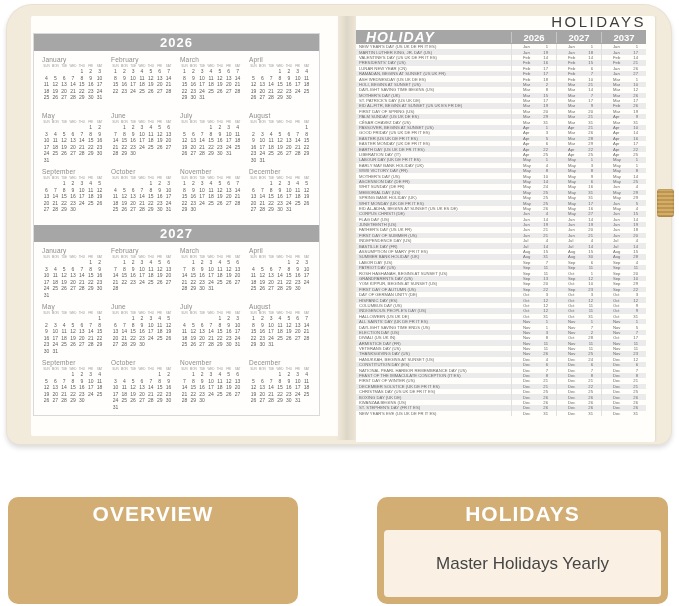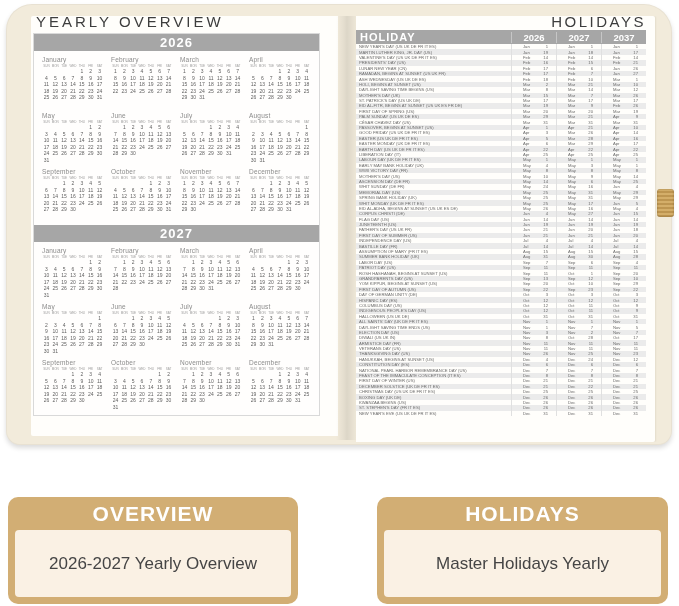--- a/index.html
+++ b/index.html
@@ -28,21 +28,21 @@
   .months-grid{display:grid;grid-template-columns:repeat(4,1fr);grid-auto-rows:56px;
                column-gap:7px;padding:4px 8px 2px;}
   .m-name{font-size:6.5px;color:#8b8b8b;height:9px;line-height:9px;letter-spacing:.2px;}
   .wk{display:grid;grid-template-columns:repeat(7,1fr);font-size:3px;color:#9b9b9b;height:4px;
       line-height:4px;text-align:center;white-space:nowrap;}
   .days{display:grid;grid-template-columns:repeat(7,1fr);grid-auto-rows:6.6px;font-size:5px;
         color:#5f5f5f;text-align:center;line-height:6.6px;}
   
   .hol{position:absolute;left:356px;top:30px;width:290px;}
   .hol-head{display:flex;height:14px;background:#a6a6a6;color:#fff;align-items:center;}
-  .hh-name{flex:1;font-size:11px;font-weight:bold;letter-spacing:1px;padding-left:4px;}
+  .hh-name{flex:1;font-size:14px;font-weight:bold;letter-spacing:1px;padding-left:10px;font-style:italic;}
   .hh-year{width:45px;text-align:center;font-size:9.5px;font-weight:bold;border-left:1px solid #c6c6c6;
            box-sizing:border-box;}
   .hol-row{display:flex;height:5.4px;align-items:center;}
   .hol-row.alt{background:#ebebeb;}
   .hr-name{flex:1;font-size:4.2px;color:#6b6b6b;white-space:nowrap;overflow:hidden;padding-left:3px;}
   .hr-date{width:45px;height:100%;display:flex;align-items:center;justify-content:space-between;
            padding:0 8px 0 11px;box-sizing:border-box;font-size:4.2px;color:#6b6b6b;
            border-left:1px solid #e0e0e0;}
   
   .card{position:absolute;top:497px;height:107px;border-radius:10px;background:#d2ae74;}
@@ -58,21 +58,20 @@
 <body>
 
 <div class="canvas">
 
   <div class="book">
     <div class="page page-left"></div>
     <div class="page page-right"></div>
     <div class="spine"></div>
   </div>
 
-  <div class="title-left">YEARLY OVERVIEW</div>
   <div class="title-right">HOLIDAYS</div>
 
   <div class="cal">
     <div>
         <div class="year-bar">2026</div>
         <div class="months-grid">
           <div class="month">
             <div class="m-name">January</div>
             <div class="wk">
               <span>SUN</span>
@@ -2253,21 +2252,20 @@
             <span>31</span>
           </div>
         </div>
       </div>
   </div>
 
   <div class="pen-loop"></div>
 
   <div class="card card-1">
     <div class="card-head">OVERVIEW</div>
-    <div class="card-body">2026-2027 Yearly Overview</div>
   </div>
 
   <div class="card card-2">
     <div class="card-head">HOLIDAYS</div>
     <div class="card-body">Master Holidays Yearly</div>
   </div>
 
 </div>
 
 </body></html>

